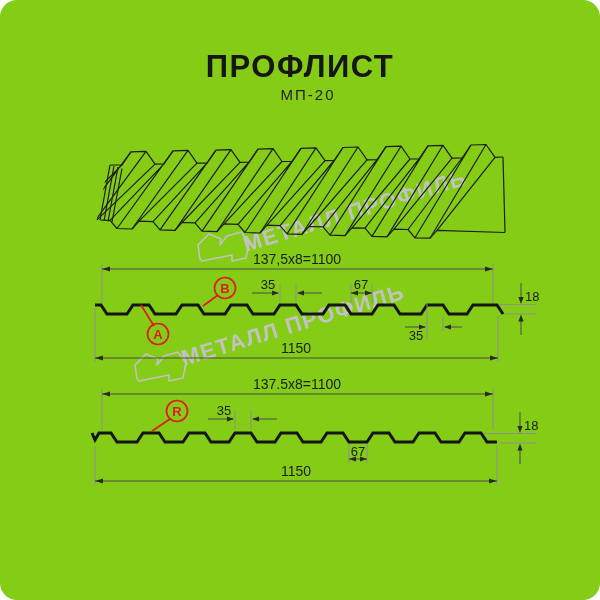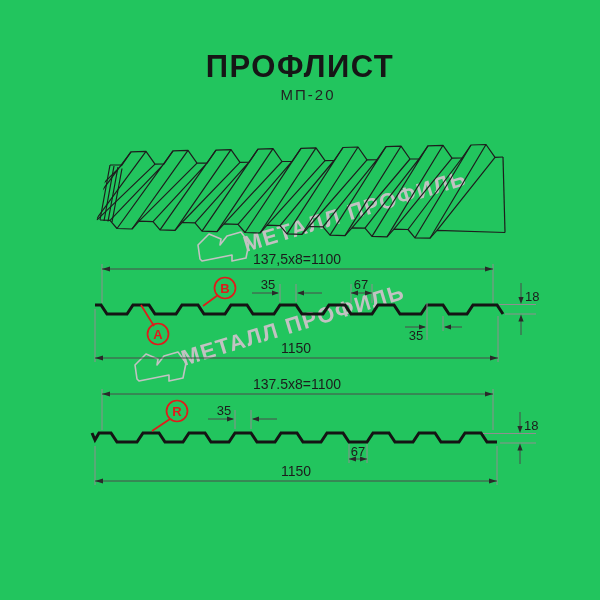--- a/index.html
+++ b/index.html
@@ -1,17 +1,17 @@
 <!DOCTYPE html>
 <html><head>
 <meta charset="utf-8">
 <style>
   html,body{margin:0;padding:0;background:#ffffff;}
-  .page{position:relative;width:600px;height:600px;background:#22c55e;overflow:hidden;
-        font-family:"Liberation Sans",sans-serif;}
+  .page{position:relative;width:600px;height:600px;background:#84cc16;overflow:hidden;
+        font-family:"Liberation Sans",sans-serif;border-radius:17px;}
   .title{position:absolute;top:49px;left:0;width:600px;text-align:center;
          font-size:31px;font-weight:800;letter-spacing:1.5px;color:#161616;}
   .subtitle{position:absolute;top:86px;left:8px;width:600px;text-align:center;
             font-size:15px;font-weight:500;letter-spacing:2px;color:#222222;}
   .footer{position:absolute;top:530px;left:0;width:600px;text-align:center;
           font-size:15.5px;font-weight:600;letter-spacing:0.8px;color:#1b1b1b;}
   svg{position:absolute;top:0;left:0;}
   .sheet3d{stroke:#1d1d1d;stroke-width:1.2;fill:none;stroke-linejoin:round;}
   .profile{stroke:#141414;stroke-width:3;fill:none;stroke-linejoin:miter;}
   .dim{stroke:#4a4a4a;stroke-width:1;fill:none;}

